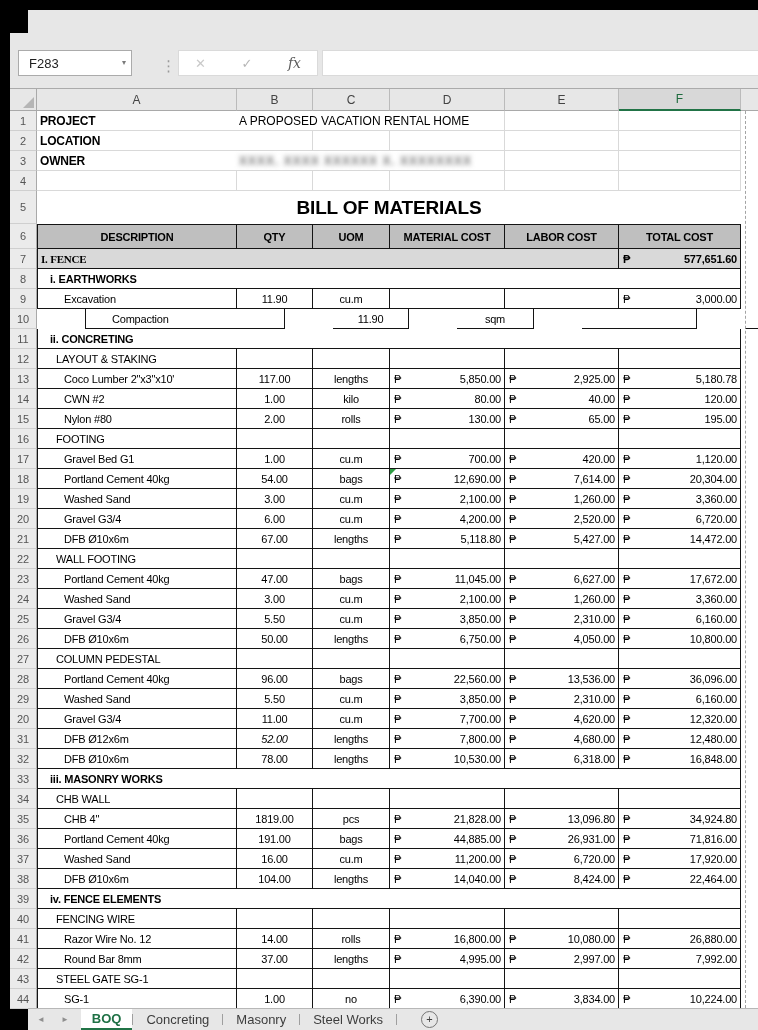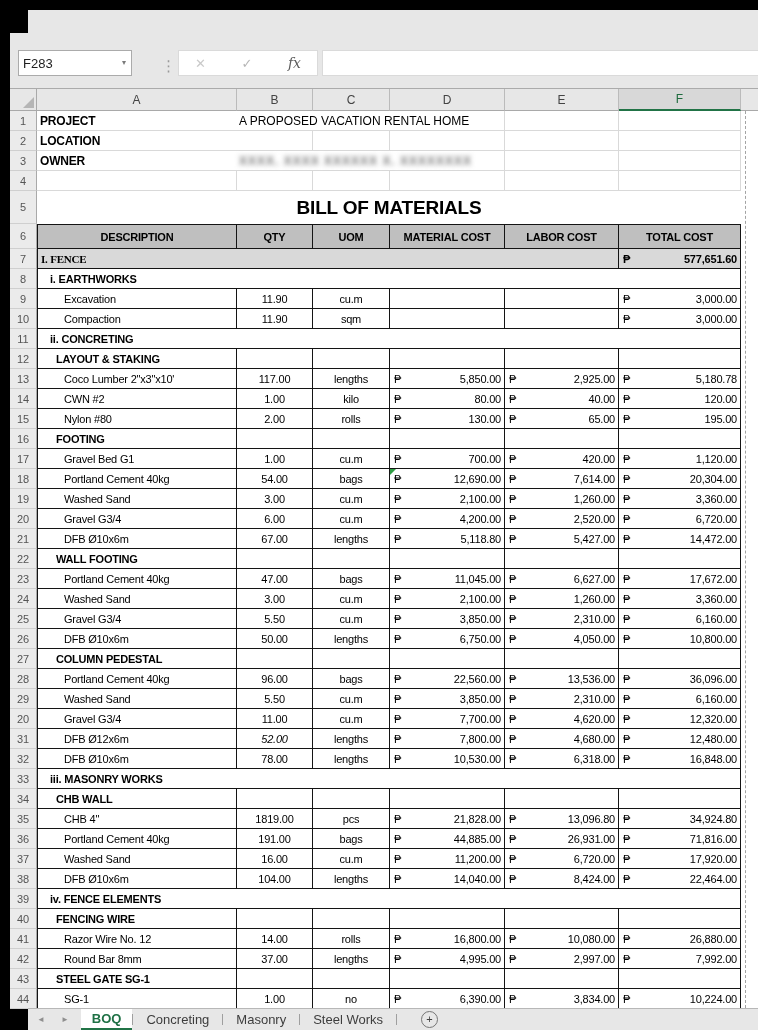--- a/index.html
+++ b/index.html
@@ -6,21 +6,21 @@
   body{width:758px;height:1030px;background:#000;overflow:hidden;
        font-family:"Liberation Sans",sans-serif;}
   #app{position:relative;width:758px;height:1030px;background:#000;}
 
   
   .ribbon{position:absolute;left:10px;top:10px;width:748px;height:35px;background:#E7E7E7;}
   .notch{position:absolute;left:0;top:0;width:28px;height:33px;background:#000;z-index:6;}
   .fbar{position:absolute;left:10px;top:45px;width:748px;height:43px;background:#E7E7E7;}
   .namebox{position:absolute;left:8px;top:5px;width:114px;height:26px;background:#fff;
            border:1px solid #ABABAB;box-sizing:border-box;display:flex;align-items:center;
-           padding-left:4px;font-size:13px;color:#1e1e1e;}
+           padding-left:10px;font-size:13px;color:#1e1e1e;}
   .nb-caret{position:absolute;right:5px;top:8px;font-size:8px;color:#7b7b7b;line-height:1;}
   .fdots{position:absolute;left:151px;top:13px;font-size:15px;color:#9a9a9a;line-height:1;}
   .fbtns{position:absolute;left:168px;top:5px;width:140px;height:26px;background:#fff;
          border:1px solid #DADADA;box-sizing:border-box;display:flex;align-items:center;
          justify-content:space-between;padding:0 16px;}
   .fcancel{color:#C9C9C9;font-size:13px;}
   .fenter{color:#B6B6B6;font-size:13px;}
   .fx{font-family:"DejaVu Serif",serif;font-style:italic;font-size:14px;color:#5f5f5f;}
   .finput{position:absolute;left:312px;top:5px;width:436px;height:26px;background:#fff;
           border:1px solid #DADADA;border-right:none;box-sizing:border-box;}
@@ -51,21 +51,21 @@
       border-bottom:1px solid #D9D9D9;}
   .ival{position:absolute;left:226px;top:0;bottom:1px;display:flex;align-items:center;
         background:#fff;font-size:12px;padding:0 6px 0 3px;z-index:2;white-space:nowrap;}
   .redact{filter:blur(2.6px);color:#787878;font-weight:bold;letter-spacing:1px;}
   .tcell{width:704px;justify-content:center;font-weight:bold;font-size:19px;color:#000;}
   .tc{border-right:1px solid #141414;border-bottom:1px solid #141414;}
   .tc.first{border-left:1px solid #141414;}
   .th{background:#BFBFBF;font-weight:bold;justify-content:center;border-top:1px solid #141414;}
   .sec{background:#D9D9D9;font-weight:bold;}
   .g1{font-weight:bold;padding-left:12px;}
-  .g2{font-weight:bold;padding-left:18px;}
+  .g2{font-weight:normal;padding-left:18px;}
   .dsc{padding-left:26px;}
   .ctr{justify-content:center;}
   .money{justify-content:space-between;padding:0 3px 0 4px;position:relative;}
   .err::before{content:"";position:absolute;left:0;top:0;width:0;height:0;
                border-top:6px solid #2F9E44;border-right:6px solid transparent;}
   .pbreak{position:absolute;left:735px;top:22px;bottom:0;width:0;
           border-left:1px dashed #A3A3A3;z-index:3;}
 
   
   .tabbar{position:absolute;left:28px;top:1008px;width:730px;height:22px;background:#E7E7E7;
@@ -186,21 +186,21 @@
           <div class="c tc dsc first" style="width: 200px;">Excavation</div>
           <div class="c tc ctr" style="width: 76px;">11.90</div>
           <div class="c tc ctr" style="width: 77px;">cu.m</div>
           <div class="c tc money" style="width: 115px;"></div>
           <div class="c tc money" style="width: 114px;"></div>
           <div class="c tc money" style="width: 122px;">
             <div>₱</div>
             <div>3,000.00</div>
           </div>
         </div>
-        <div class="grow" style="height: 20px;">
+        <div class="grow" style="height: 20px; gap: 48px;">
           <div class="rn">10</div>
           <div class="c tc dsc first" style="width: 200px;">Compaction</div>
           <div class="c tc ctr" style="width: 76px;">11.90</div>
           <div class="c tc ctr" style="width: 77px;">sqm</div>
           <div class="c tc money" style="width: 115px;"></div>
           <div class="c tc money" style="width: 114px;"></div>
           <div class="c tc money" style="width: 122px;">
             <div>₱</div>
             <div>3,000.00</div>
           </div>

